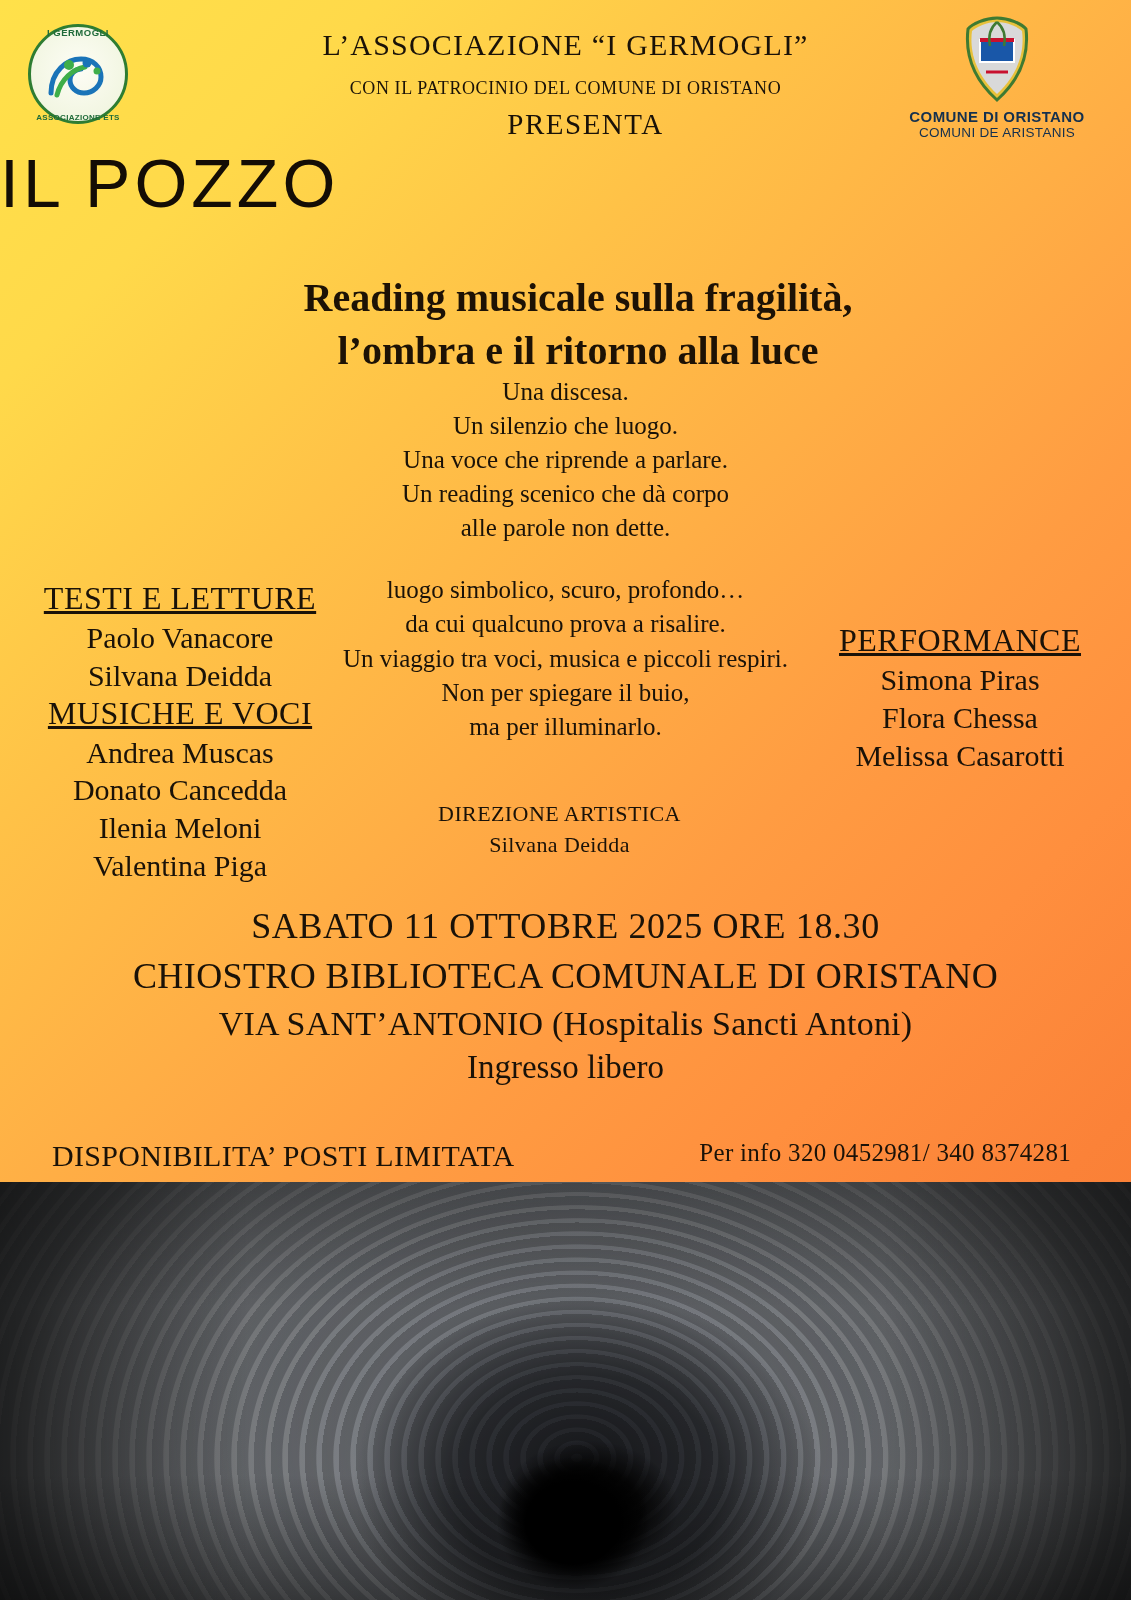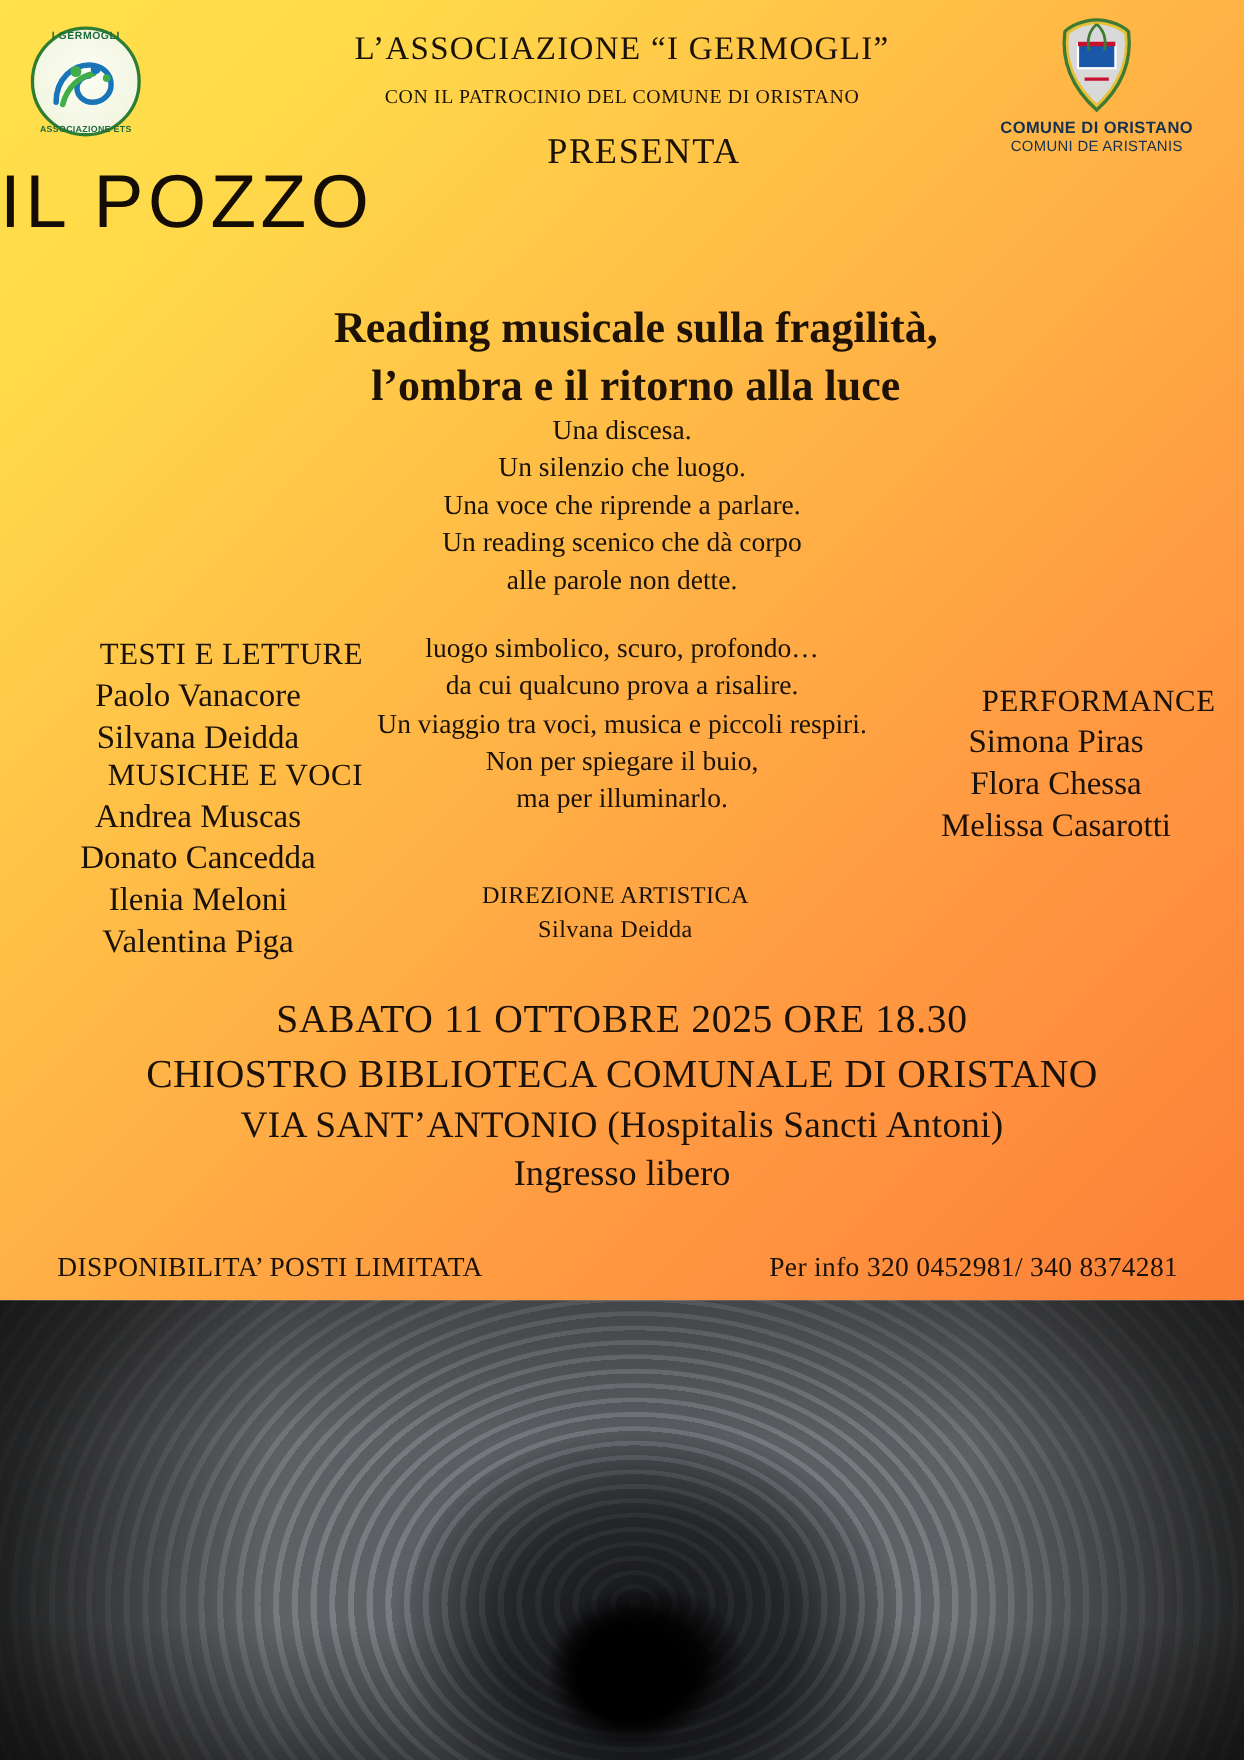--- a/index.html
+++ b/index.html
@@ -108,22 +108,22 @@
     top: 28px;
     font-size: 30px;
     letter-spacing: 1.2px;
   }
   .hdr2 {
     top: 78px;
     font-size: 18px;
     letter-spacing: .6px;
   }
   .hdr3 {
-    top: 120px;
-    font-size: 33px;
+    top: 108px;
+    font-size: 29px;
     letter-spacing: 1.5px;
     padding-left: 40px;
   }
   .title {
     position: absolute;
     left: 0; right: 0;
     top: 144px;
     text-align: left;
     font-size: 68px;
     letter-spacing: 4px;
@@ -178,24 +178,24 @@
     text-align: center;
   }
   .col-right {
     position: absolute;
     right: 26px;
     top: 622px;
     width: 290px;
     text-align: center;
   }
   .col-head {
-    font-size: 28px;
+    font-size: 32px;
+    text-decoration: underline;
     letter-spacing: .5px;
     margin-bottom: 2px;
-    text-align: right;
   }
   .col-name {
     font-size: 30px;
     line-height: 1.26;
   }
 
   
   .event {
     position: absolute;
     left: 0; right: 0;
@@ -204,21 +204,21 @@
   }
   .ev1 { font-size: 36px; letter-spacing: .6px; }
   .ev2 { font-size: 36px; letter-spacing: .4px; margin-top: 8px; }
   .ev3 { font-size: 34px; letter-spacing: .2px; margin-top: 8px; }
   .ev4 { font-size: 33px; margin-top: 6px; }
 
   .footer-left {
     position: absolute;
     left: 52px;
     top: 1139px;
-    font-size: 25px;
+    font-size: 30px;
     letter-spacing: .3px;
   }
   .footer-right {
     position: absolute;
     right: 60px;
     top: 1139px;
     font-size: 25px;
     letter-spacing: .3px;
   }
 

